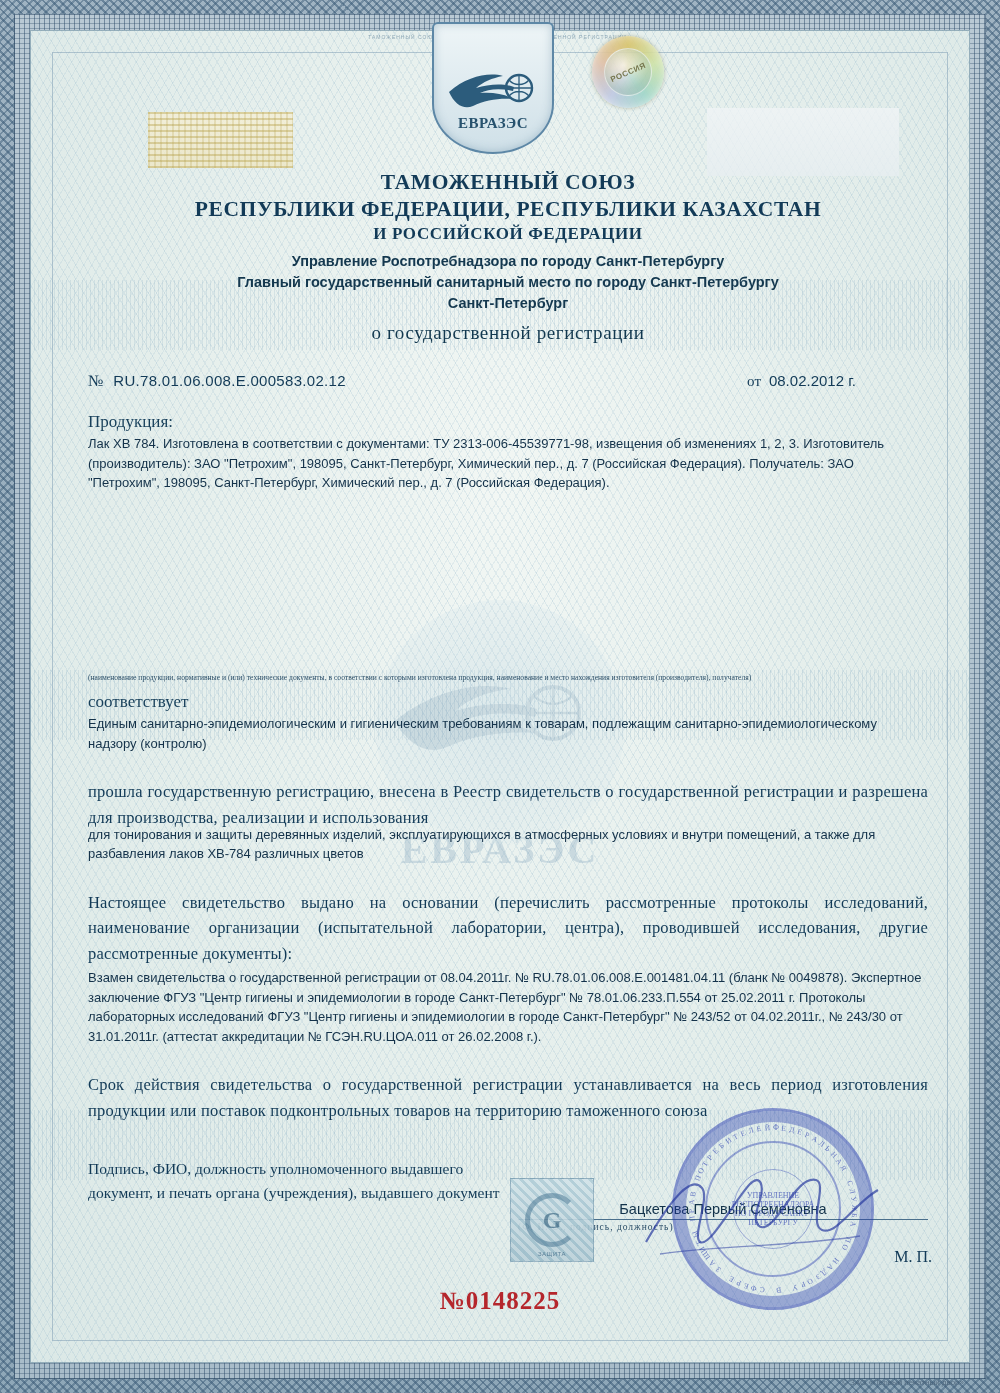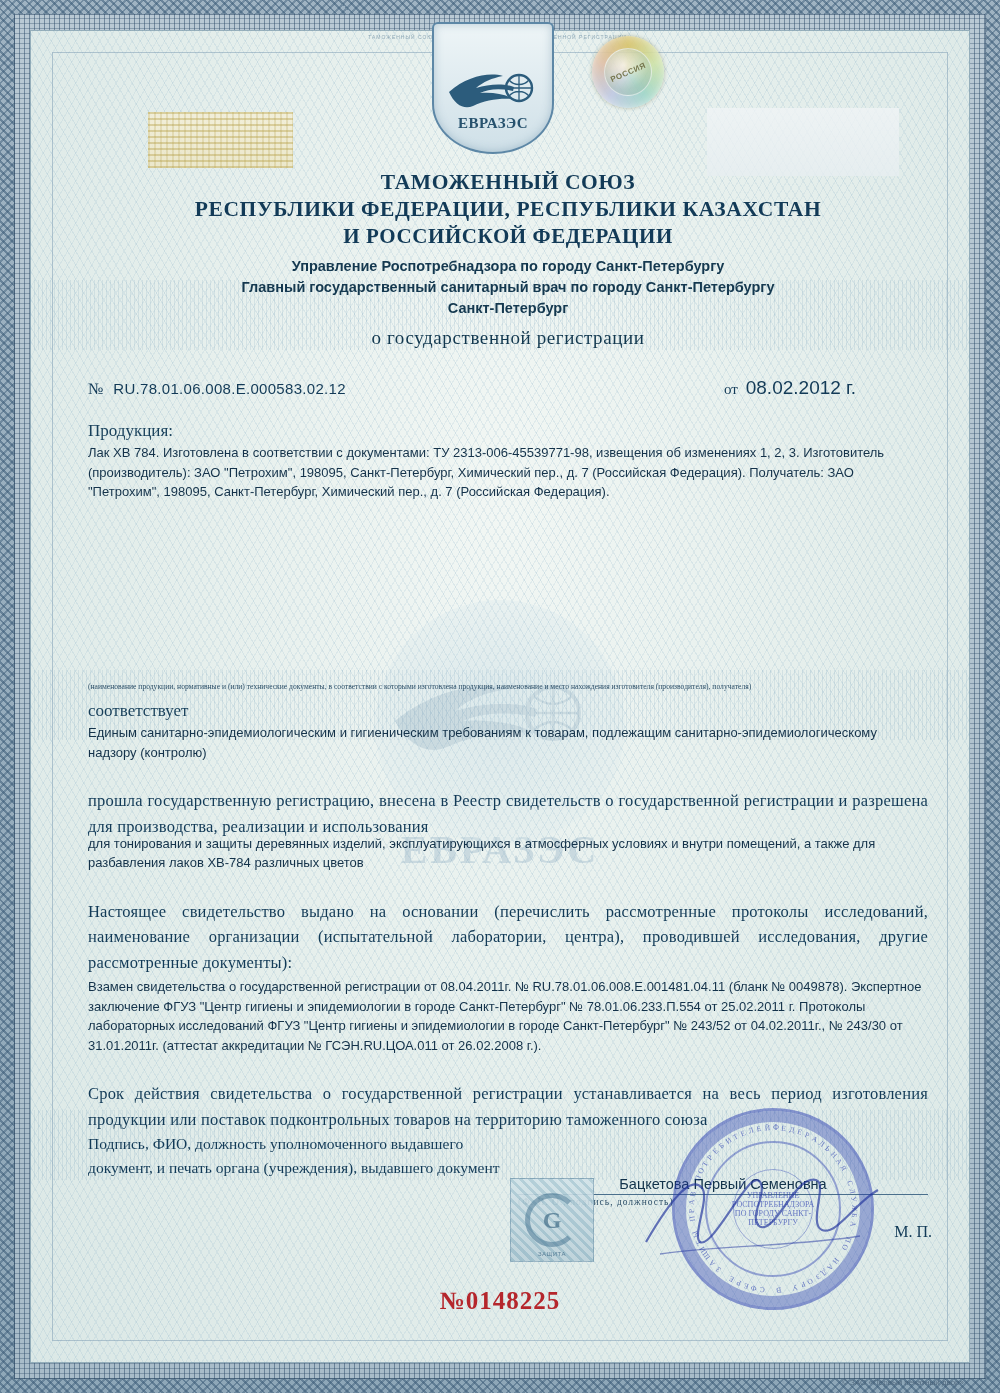--- a/index.html
+++ b/index.html
@@ -175,21 +175,21 @@
     top: 170px;
   }
   .org-title {
     text-align: center;
     font-family: "Liberation Serif", serif;
     font-weight: bold;
     color: #123a57;
   }
   .org-title .l1 { font-size: 21.5px; letter-spacing: 0.6px; }
   .org-title .l2 { font-size: 21.5px; letter-spacing: 0.6px; margin-top: 2px; }
-  .org-title .l3 { font-size: 21px; letter-spacing: 0.6px; margin-top: 2px; }
+  .org-title .l3 { font-size: 17px; letter-spacing: 0.6px; margin-top: 2px; }
   .org-sub {
     text-align: center;
     font-family: "Liberation Sans", sans-serif;
     font-size: 14.5px;
     font-weight: bold;
     color: #14384f;
     margin-top: 7px;
     line-height: 1.45;
   }
   .fineprint {
@@ -229,21 +229,21 @@
     font-size: 16px;
     margin-right: 10px;
   }
   .numrow .regnum { letter-spacing: 0.3px; }
   .numrow .spacer { flex: 1; }
   .numrow .datelbl {
     font-family: "Liberation Serif", serif;
     font-size: 15px;
     margin-right: 8px;
   }
-  .numrow .date { font-size: 19px; }
+  .numrow .date { font-size: 15px; }
   .numrow .tail { margin-right: 72px; }
   .section-label {
     font-family: "Liberation Serif", serif;
     font-size: 17px;
     color: #173f5a;
     margin-top: 22px;
   }
   .body-sans {
     font-family: "Liberation Sans", sans-serif;
     font-size: 13px;
@@ -264,20 +264,21 @@
     font-size: 16.5px;
     color: #123a57;
     line-height: 1.55;
     text-align: justify;
     letter-spacing: 0.2px;
   }
   .gap-lg { height: 178px; }
   .gap-md { height: 26px; }
   .sign-block {
     display: flex;
+    margin-top: 34px;
     align-items: flex-start;
   }
   .sign-left {
     width: 430px;
     font-family: "Liberation Serif", serif;
     font-size: 15.5px;
     color: #123a57;
     line-height: 1.5;
   }
   .sign-right {
@@ -482,21 +483,21 @@
   <div class="content">
 
     <div class="org-title">
       <div class="l1">ТАМОЖЕННЫЙ СОЮЗ</div>
       <div class="l2">РЕСПУБЛИКИ ФЕДЕРАЦИИ, РЕСПУБЛИКИ КАЗАХСТАН</div>
       <div class="l3">И РОССИЙСКОЙ ФЕДЕРАЦИИ</div>
     </div>
 
     <div class="org-sub">
       <div>Управление Роспотребнадзора по городу Санкт-Петербургу</div>
-      <div>Главный государственный санитарный врач по городу Санкт-Петербургу</div>
+      <div>Главный государственный санитарный место по городу Санкт-Петербургу</div>
       <div>Санкт-Петербург</div>
     </div>
 
 
     <div class="doc-subtitle">о государственной регистрации</div>
 
     <div class="numrow">
       <span class="no">№</span>
       <span class="regnum">RU.78.01.06.008.Е.000583.02.12</span>
       <span class="spacer"></span>

